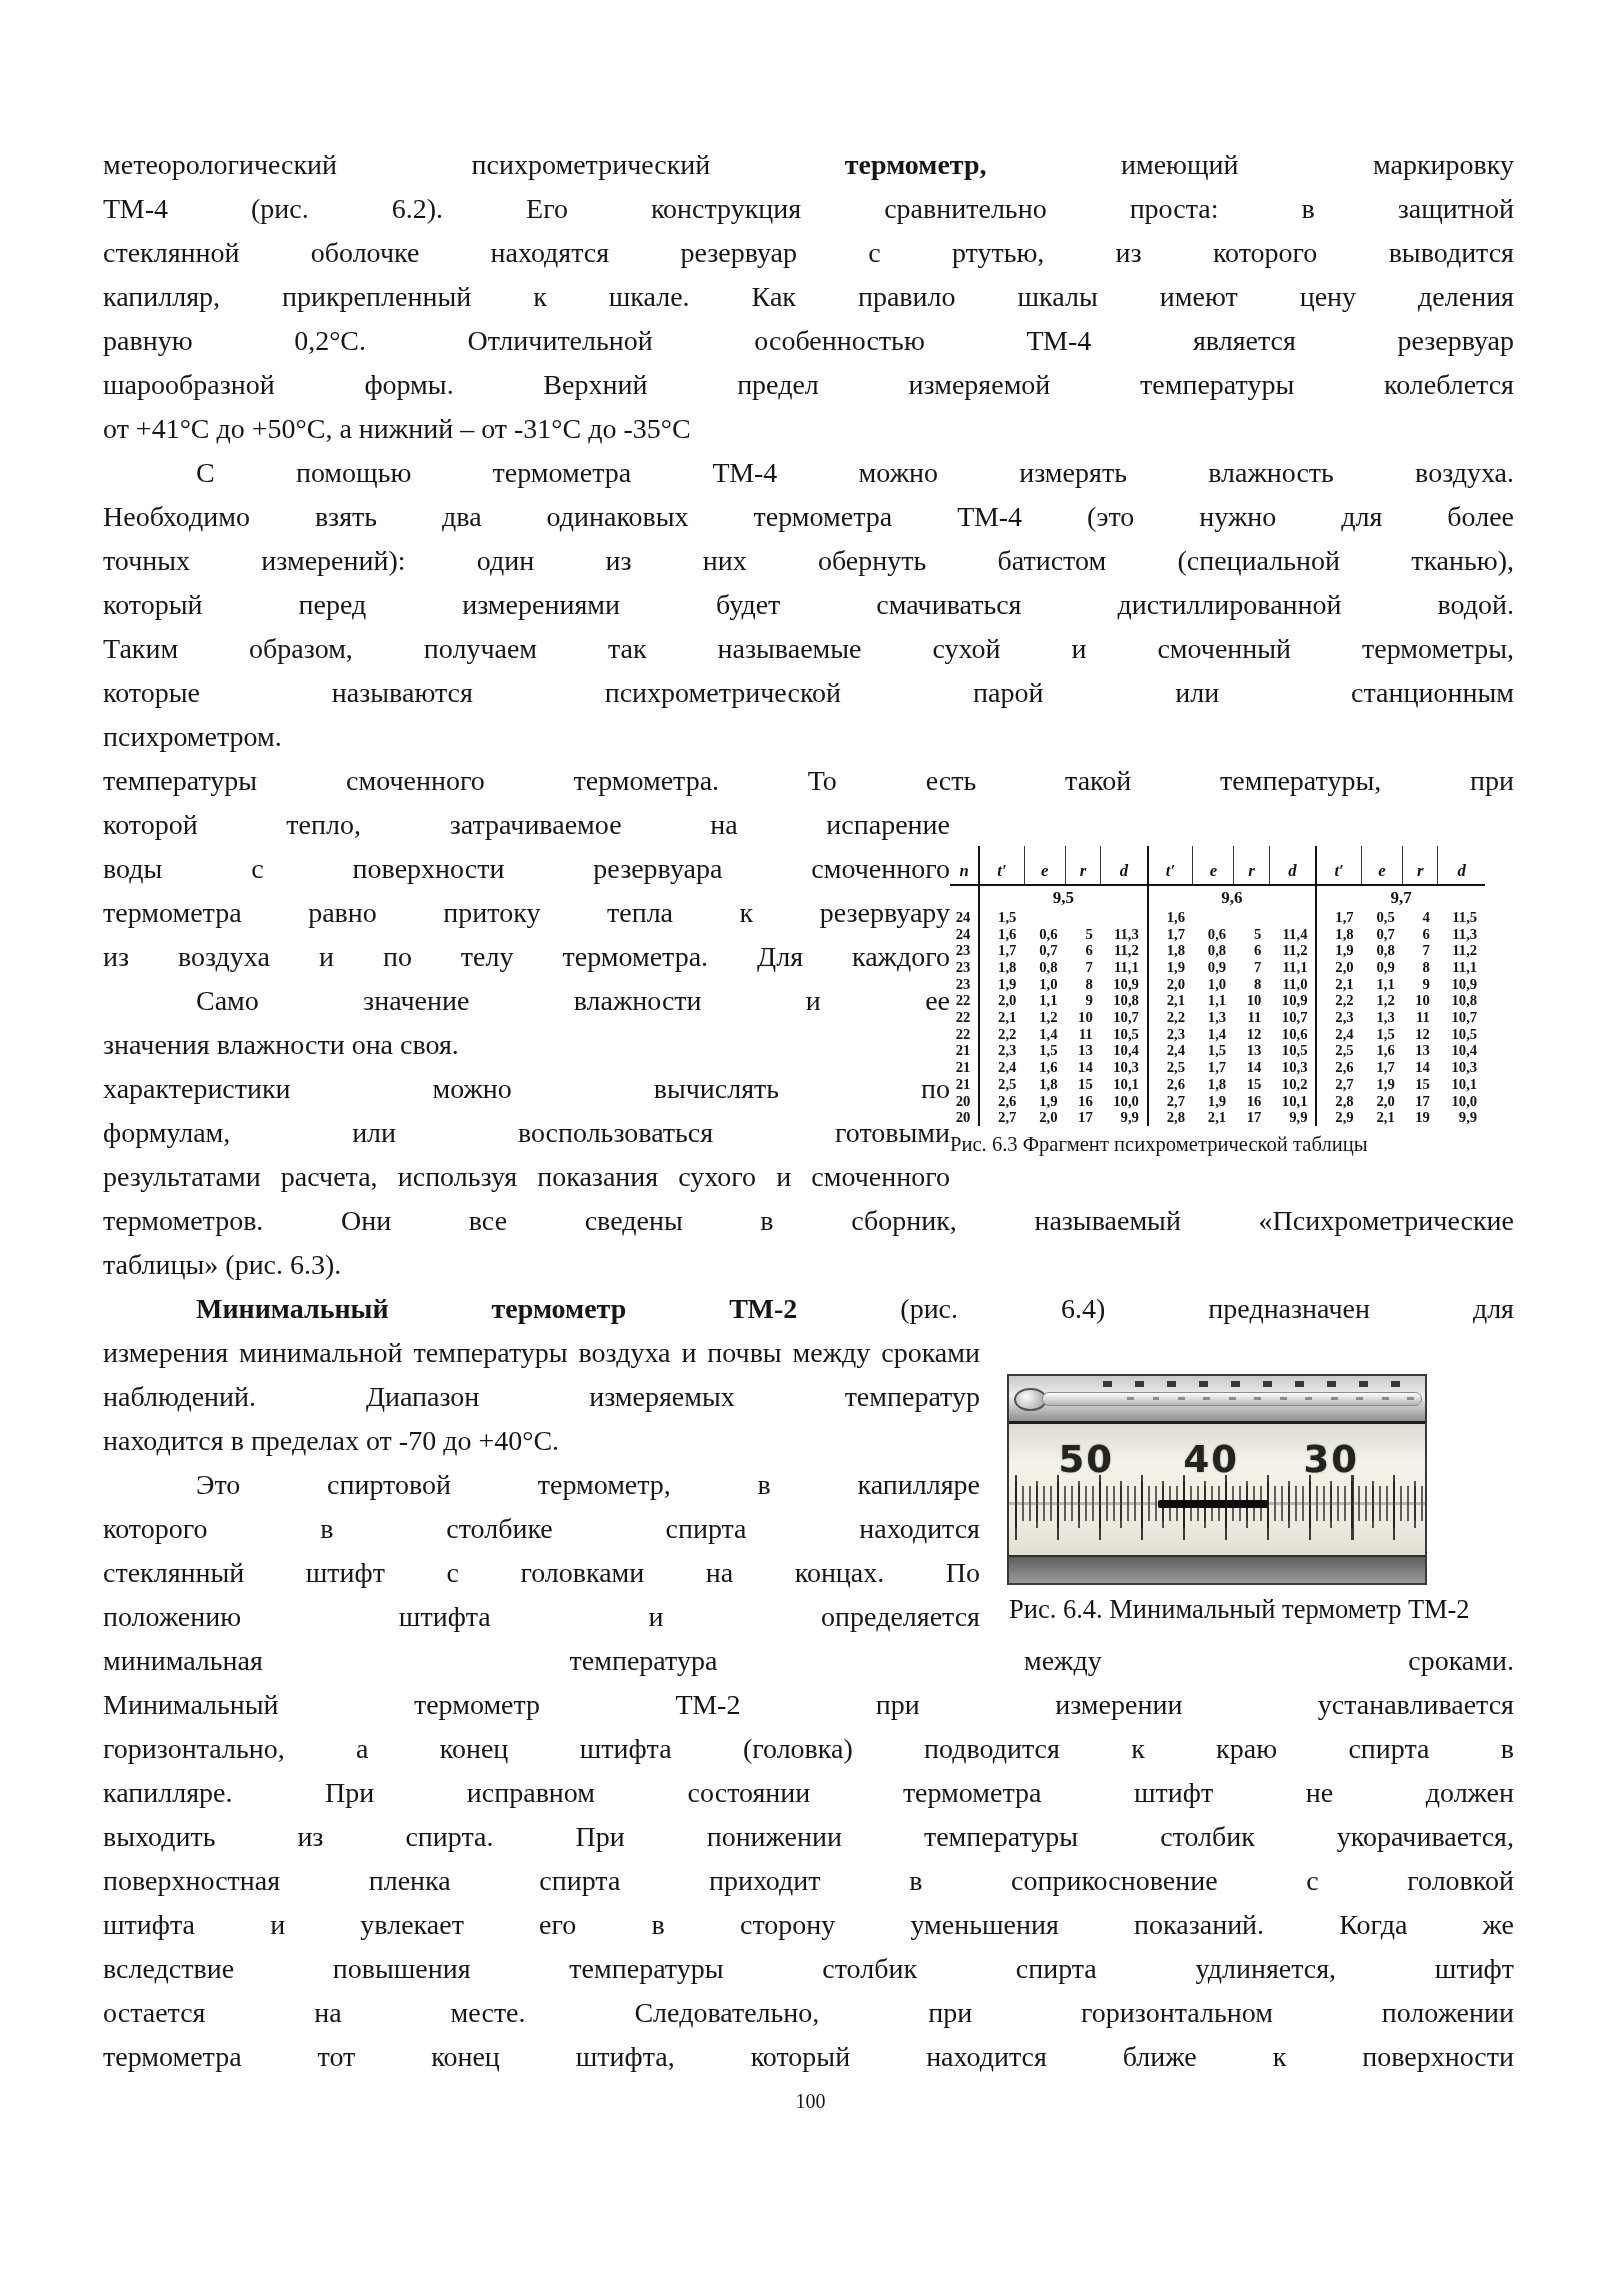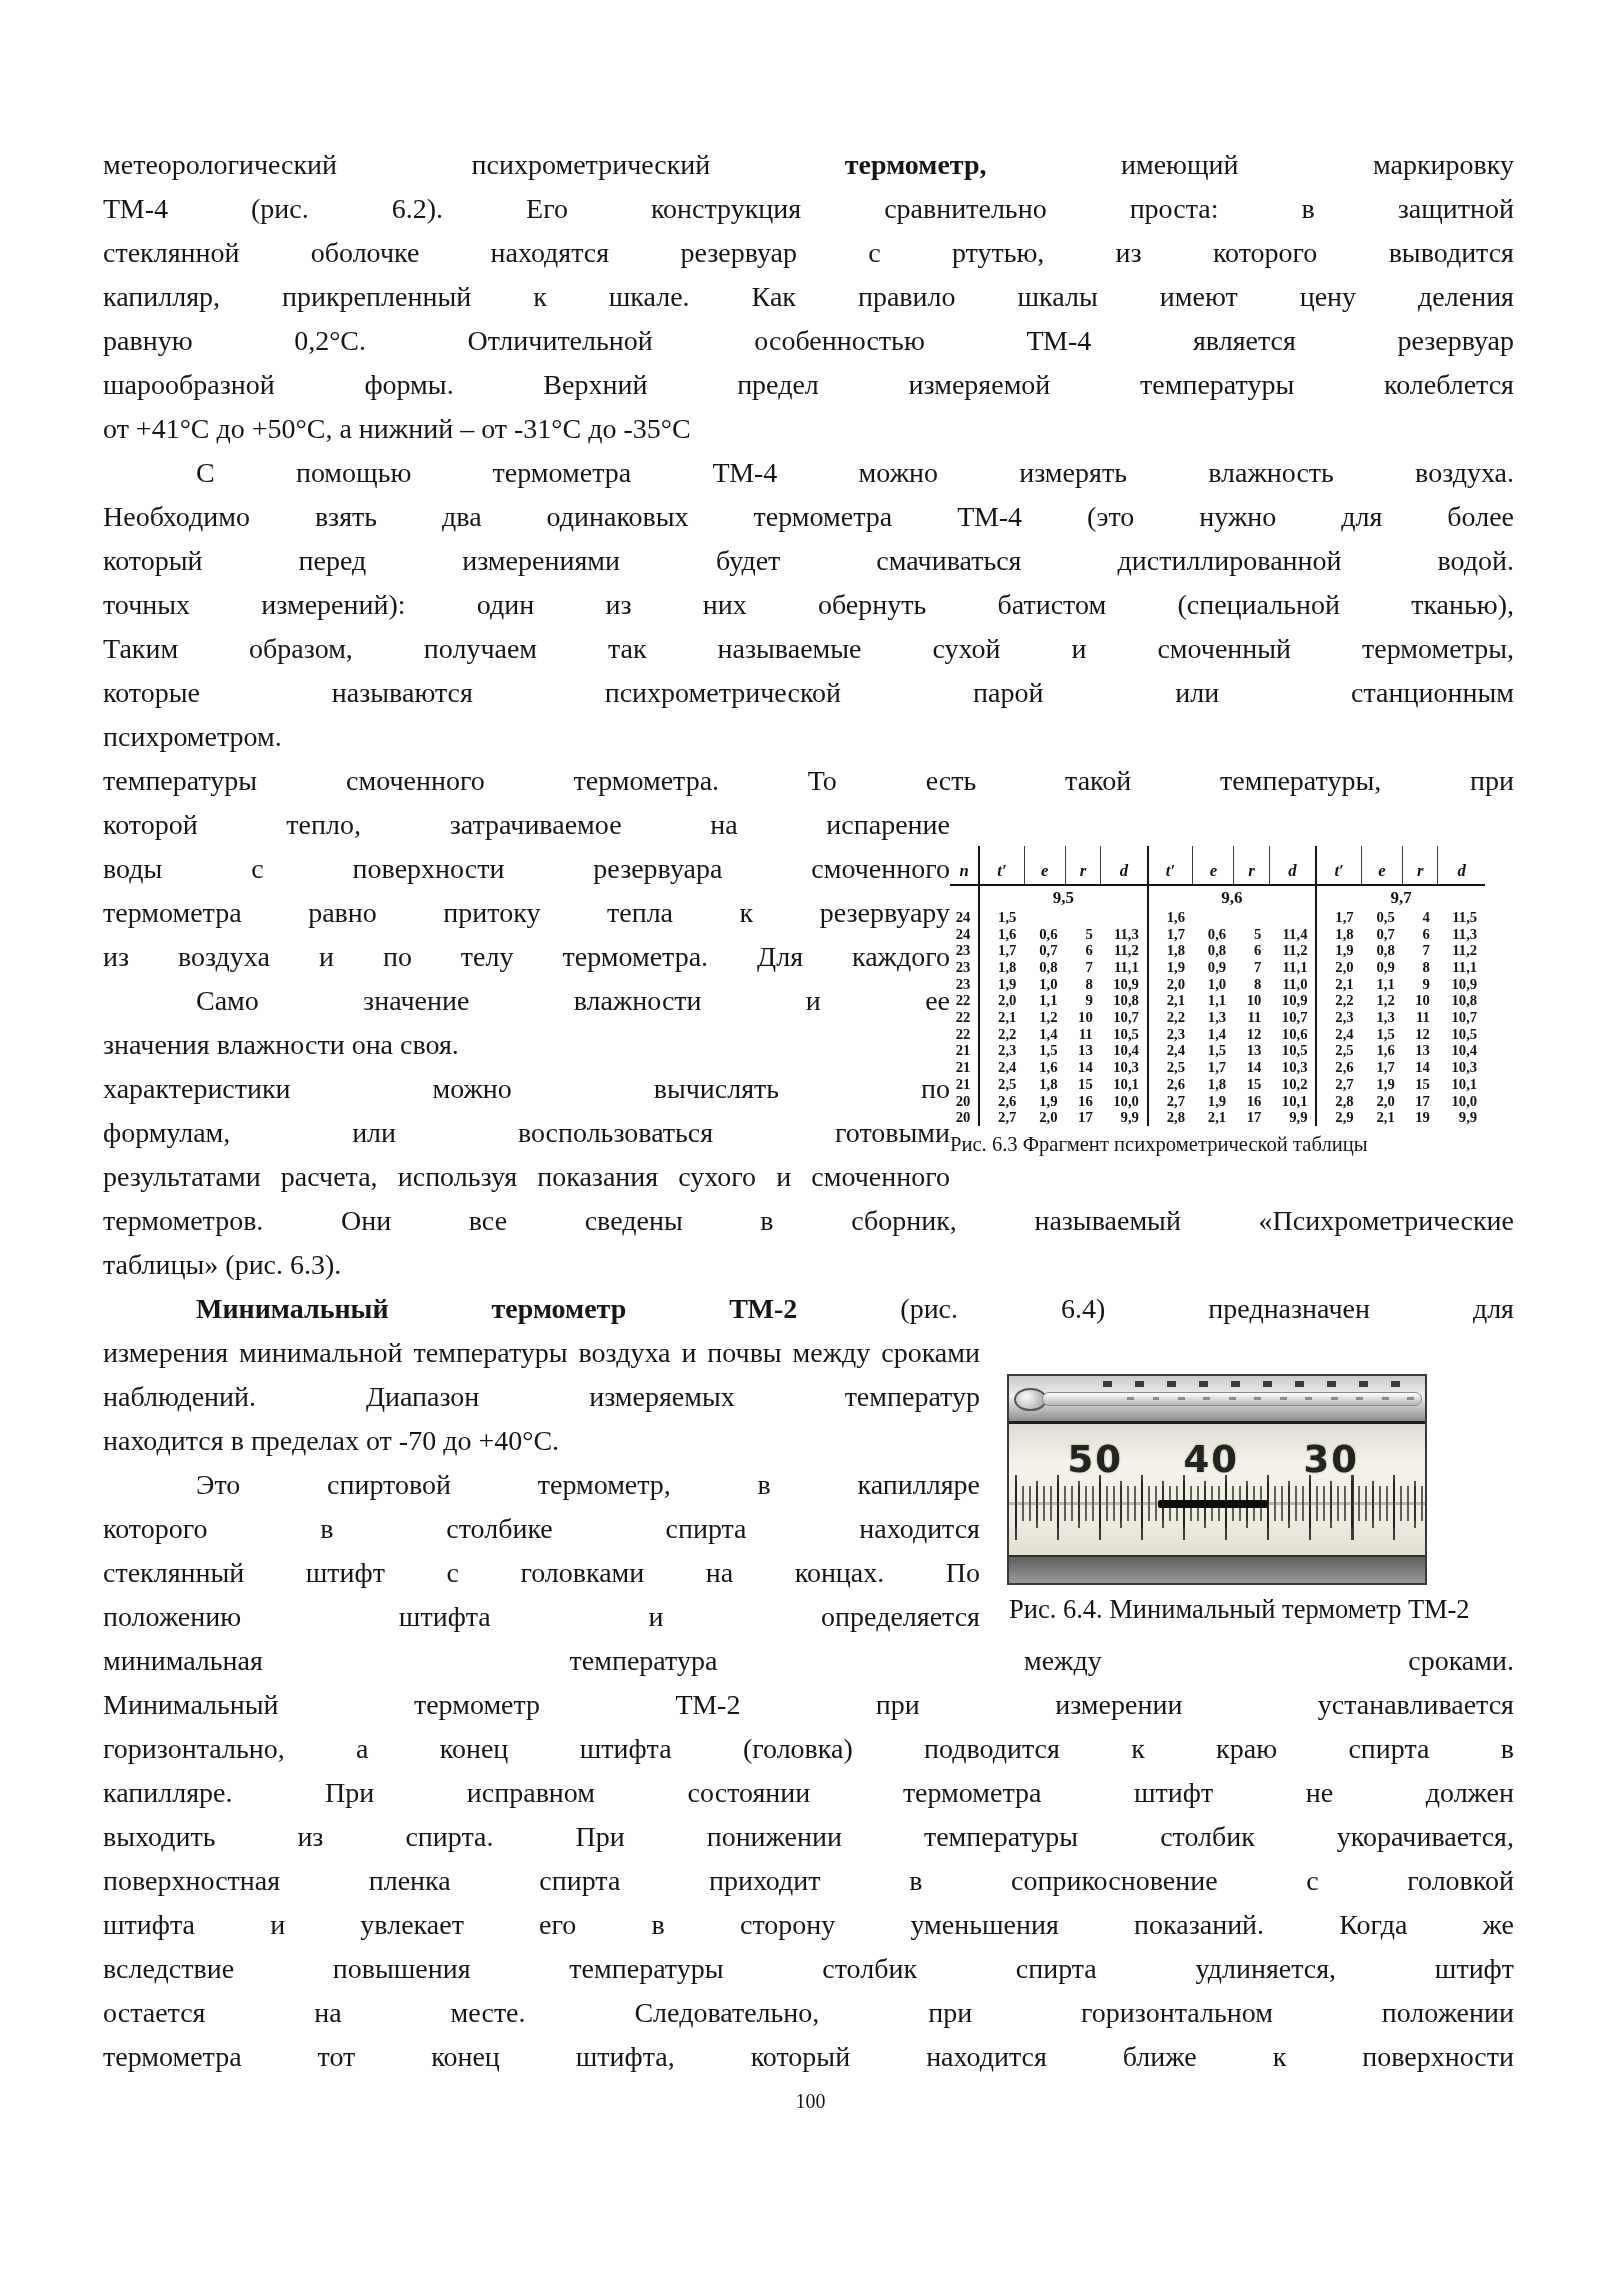--- a/index.html
+++ b/index.html
@@ -42,21 +42,21 @@
   .tube{position:absolute;left:33px;top:15.7px;right:3.9px;height:12.7px;border:1px solid #8a8a8a;
         border-radius:6.9px;background:linear-gradient(180deg,#ffffff,#b5b5b5);}
   .dashes{position:absolute;left:94px;top:4.9px;right:7.8px;height:5.9px;
         background:repeating-linear-gradient(90deg,rgba(30,30,30,.85) 0 8.8px,transparent 8.8px 32px);}
   .dashes2{position:absolute;left:118px;top:20.6px;right:7.8px;height:3.9px;
         background:repeating-linear-gradient(90deg,rgba(60,60,60,.5) 0 6.9px,transparent 6.9px 25.5px);}
   .photo-main{position:relative;height:131px;overflow:hidden;
         background:linear-gradient(180deg,#dedbd2 0%,#f5f2e9 30%,#eeeadf 75%,#e2ded2 100%);}
   .num{position:absolute;top:13.7px;font-family:"DejaVu Sans",sans-serif;font-weight:700;
         font-size:37px;color:#23231f;letter-spacing:2px;text-shadow:0 0 2px rgba(35,35,30,.45);}
-  .n50{left:58px;} .n40{left:174px;} .n30{left:294px;}
+  .n50{left:49px;} .n40{left:174px;} .n30{left:294px;}
   .t-major{position:absolute;left:5.9px;right:0;top:51px;height:65px;
         background:repeating-linear-gradient(90deg,rgba(15,15,15,.8) 0 2.5px,transparent 2.5px 42px);}
   .t-mid{position:absolute;left:5.9px;right:0;top:57px;height:47px;
         background:repeating-linear-gradient(90deg,rgba(25,25,25,.75) 0 2px,transparent 2px 21px);}
   .t-minor{position:absolute;left:5.9px;right:0;top:62px;height:35px;
         background:repeating-linear-gradient(90deg,rgba(35,35,35,.7) 0 1.6px,transparent 1.6px 7px);}
   .col-line{position:absolute;left:0;right:0;top:78px;height:2.9px;background:rgba(90,85,60,.35);}
   .pin{position:absolute;left:149px;top:76px;width:110px;height:7.8px;background:#0d0d0d;border-radius:2px;}
   .photo-bottom{height:25.5px;border-top:2px solid #2e2e2e;
         background:linear-gradient(180deg,#5f5f5f,#9a9a9a);}
@@ -73,22 +73,22 @@
     <div class="ln"><span>метеорологический психрометрический </span><b>термометр,</b><span> имеющий маркировку</span></div>
     <div class="ln">ТМ-4 (рис. 6.2). Его конструкция сравнительно проста: в защитной</div>
     <div class="ln">стеклянной оболочке находятся резервуар с ртутью, из которого выводится</div>
     <div class="ln">капилляр, прикрепленный к шкале. Как правило шкалы имеют цену деления</div>
     <div class="ln">равную 0,2°С. Отличительной особенностью ТМ-4 является резервуар</div>
     <div class="ln">шарообразной формы. Верхний предел измеряемой температуры колеблется</div>
     <div class="ln last">от +41°С до +50°С, а нижний – от -31°С до -35°С</div>
 
     <div class="ln ind">С помощью термометра ТМ-4 можно измерять влажность воздуха.</div>
     <div class="ln">Необходимо взять два одинаковых термометра ТМ-4 (это нужно для более</div>
+    <div class="ln">точных измерений): один из них обернуть батистом (специальной тканью),</div>
     <div class="ln">который перед измерениями будет смачиваться дистиллированной водой.</div>
-    <div class="ln">точных измерений): один из них обернуть батистом (специальной тканью),</div>
     <div class="ln">Таким образом, получаем так называемые сухой и смоченный термометры,</div>
     <div class="ln">которые называются психрометрической парой или станционным</div>
     <div class="ln last">психрометром.</div>
 
     <div class="fspacer"></div>
     <figure class="fig figtable" style="margin-block:0;margin-inline:0 0;">
       <table class="psy">
           <colgroup>
             <col style="width:29px">
             <col style="width:45px">

